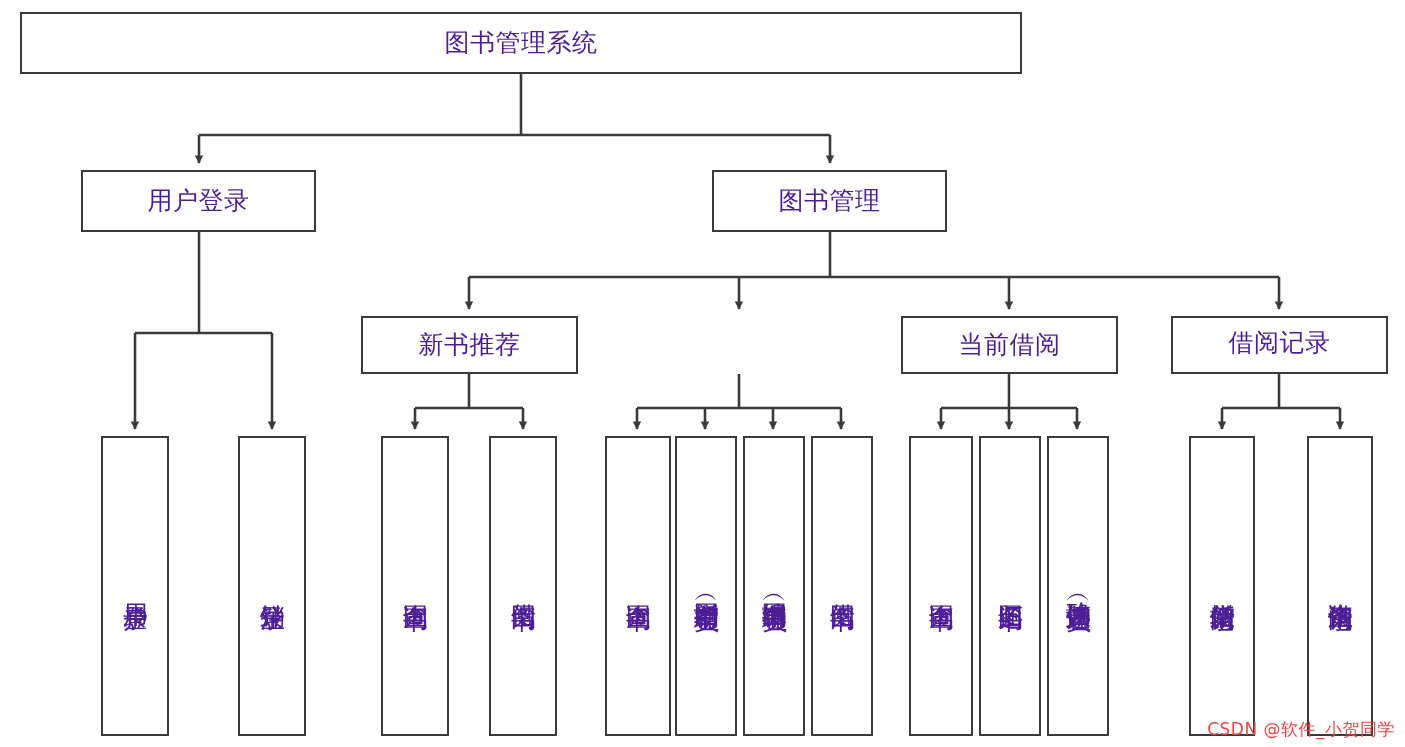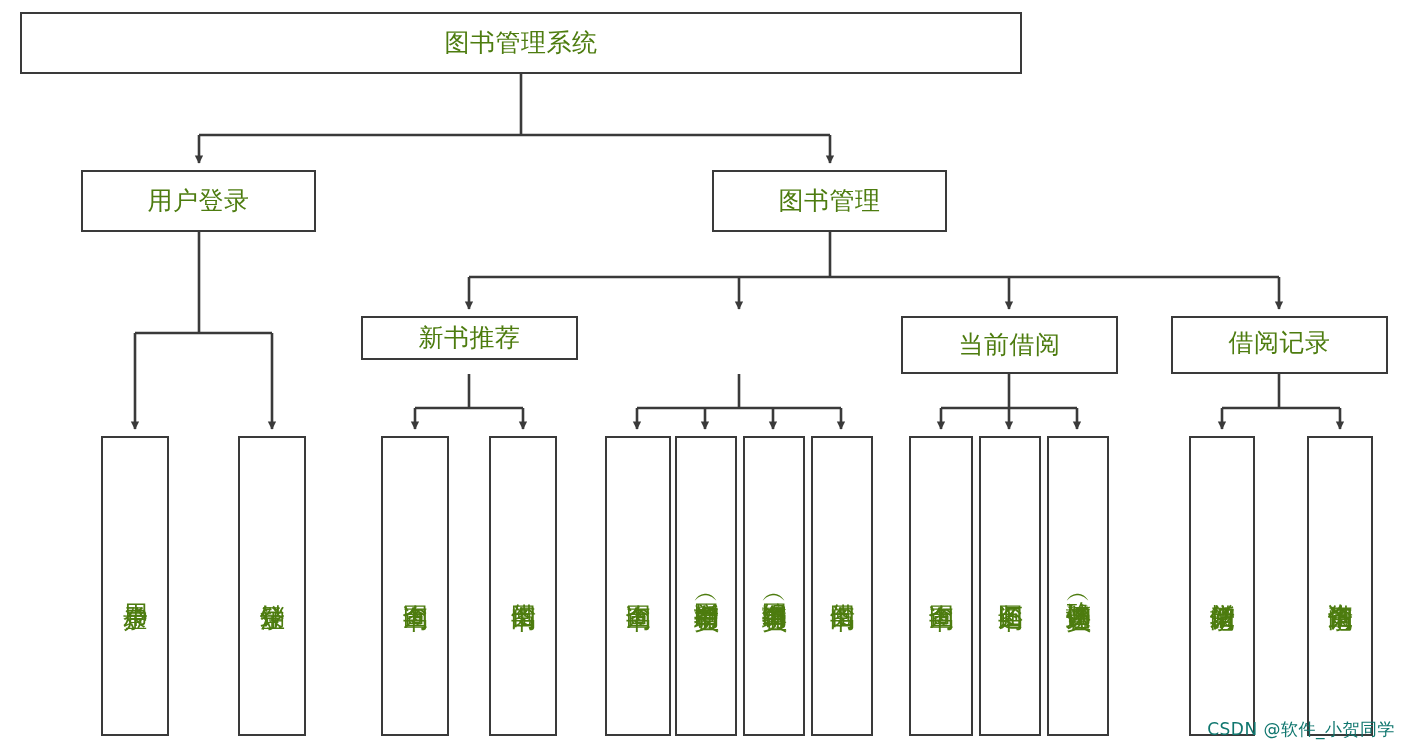--- a/index.html
+++ b/index.html
@@ -26,21 +26,21 @@
     pointer-events: none;
   }
   .node {
     position: absolute;
     box-sizing: border-box;
     border: 2.5px solid #3a3a3a;
     background: #ffffff;
     display: flex;
     align-items: center;
     justify-content: center;
-    color: #4d7c0f;
+    color: #4c1d95;
   }
   .node.horiz {
     font-size: 25px;
     letter-spacing: 0.5px;
     line-height: 1.1;
   }
   .node.vert {
     writing-mode: vertical-rl;
     text-orientation: upright;
     font-size: 25px;
@@ -57,21 +57,21 @@
   }
   .node.vert .lbl {
     writing-mode: vertical-rl;
     text-orientation: upright;
   }
   #watermark {
     position: absolute;
     right: 10px;
     bottom: 6px;
     font-size: 17px;
-    color: #0f766e;
+    color: #ef4444;
     letter-spacing: 0.5px;
     user-select: none;
   }
 </style>
 </head>
 <body>
 
 <div id="canvas">
 
   <svg id="wires" viewBox="0 0 1405 747" width="1405" height="747" xmlns="http://www.w3.org/2000/svg">
@@ -132,21 +132,21 @@
     <span class="lbl">图书管理系统</span>
   </div>
 
   <div class="node horiz" style="left:81px; top:170px; width:235px; height:62px;">
     <span class="lbl">用户登录</span>
   </div>
   <div class="node horiz" style="left:712px; top:170px; width:235px; height:62px;justify-content:center;">
     <span class="lbl">图书管理</span>
   </div>
 
-  <div class="node horiz" style="left:361px; top:316px; width:217px; height:44px;">
+  <div class="node horiz" style="left:361px; top:316px; width:217px; height:58px;">
     <span class="lbl">新书推荐</span>
   </div>
   <div class="node horiz" style="left:901px; top:316px; width:217px; height:58px;">
     <span class="lbl">当前借阅</span>
   </div>
   <div class="node horiz" style="left:1171px; top:316px; width:217px; height:58px;font-family:Liberation Mono, monospace;">
     <span class="lbl">借阅记录</span>
   </div>
 
   <div class="node vert" style="left:101px; top:436px; width:68px; height:300px;">

